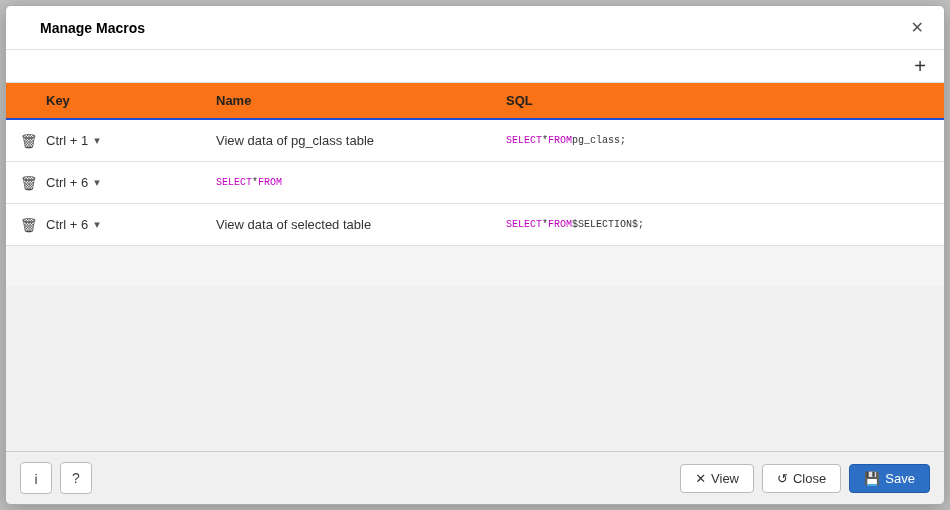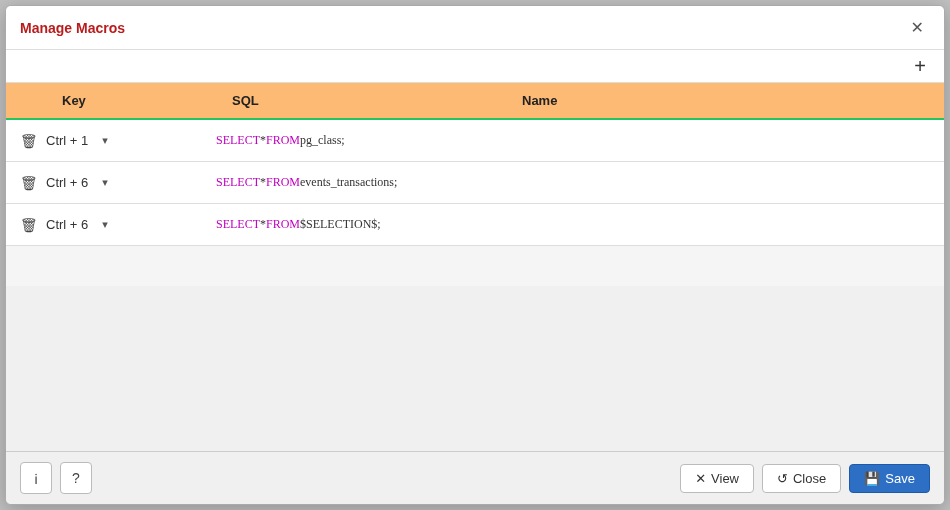--- a/index.html
+++ b/index.html
@@ -28,21 +28,22 @@
       background: #fff;
       border-bottom: 1px solid #ddd;
       padding: 10px 14px;
       display: flex;
       align-items: center;
       justify-content: space-between;
     }
     .dialog-title {
       font-size: 14px;
       font-weight: 600;
-      color: #b91c1c;
+      color: #000000;
+      margin-left: 20px;
     }
     .close-btn {
       background: none;
       border: none;
       cursor: pointer;
       font-size: 16px;
       color: #555;
       padding: 2px 6px;
       border-radius: 3px;
     }
@@ -58,23 +59,23 @@
       border: none;
       cursor: pointer;
       font-size: 20px;
       color: #333;
       padding: 0 4px;
       line-height: 1;
     }
     .table-header {
       display: grid;
       grid-template-columns: 30px 170px 290px 1fr;
-      background: #fdba74;
-      border-bottom: 2px solid #22c55e;
-      padding: 6px 16px;
+      background: #f97316;
+      border-bottom: 2px solid #1d4ed8;
+      padding: 6px 0;
     }
     .th {
       font-weight: 600;
       color: #222;
       font-size: 13px;
       padding: 4px 10px;
     }
     .table-body {
       flex: 1;
       background: #f5f5f5;
@@ -100,40 +101,40 @@
       color: #444;
       font-size: 14px;
       padding: 2px 4px;
       display: flex;
       align-items: center;
       justify-content: center;
     }
     .key-cell {
       display: flex;
       align-items: center;
-      gap: 12px;
+      gap: 4px;
     }
     .key-text {
       color: #333;
       font-size: 13px;
     }
     .chevron-btn {
       background: none;
       border: none;
       cursor: pointer;
       color: #555;
       font-size: 11px;
       padding: 0 2px;
     }
     .name-cell {
       color: #333;
     }
     .sql-cell {
-      font-family: Liberation Serif, serif;
-      font-size: 12px;
+      font-family: Liberation Mono, monospace;
+      font-size: 10px;
       color: #333;
     }
     .sql-keyword { color: #c000c0; font-weight: 500; }
     .empty-area {
       flex: 1;
       background: #f0f0f0;
     }
     .dialog-footer {
       background: #f0f0f0;
       border-top: 1px solid #ccc;
@@ -192,66 +193,67 @@
     <button class="close-btn" title="Close">✕</button>
   </div>
 
   <div class="toolbar">
     <button class="add-btn">+</button>
   </div>
 
   <div class="table-header">
     <div class="th"></div>
     <div class="th">Key</div>
+    <div class="th">Name</div>
     <div class="th">SQL</div>
-    <div class="th">Name</div>
   </div>
 
   <div class="table-body">
 
     <div class="table-row">
       <div class="cell">
         <button class="delete-btn">🗑</button>
       </div>
       <div class="cell key-cell">
         <span class="key-text">Ctrl + 1</span>
         <button class="chevron-btn">▾</button>
       </div>
+      <div class="cell name-cell">View data of pg_class table</div>
       <div class="cell sql-cell">
         <span class="sql-keyword">SELECT</span>
         <span> * </span>
         <span class="sql-keyword">FROM</span>
         <span> pg_class;</span>
       </div>
     </div>
 
     <div class="table-row">
       <div class="cell">
         <button class="delete-btn">🗑</button>
       </div>
       <div class="cell key-cell">
         <span class="key-text">Ctrl + 6</span>
         <button class="chevron-btn">▾</button>
       </div>
       <div class="cell sql-cell">
         <span class="sql-keyword">SELECT</span>
         <span> * </span>
         <span class="sql-keyword">FROM</span>
-        <span> events_transactions;</span>
       </div>
     </div>
 
     <div class="table-row">
       <div class="cell">
         <button class="delete-btn">🗑</button>
       </div>
       <div class="cell key-cell">
         <span class="key-text">Ctrl + 6</span>
         <button class="chevron-btn">▾</button>
       </div>
+      <div class="cell name-cell">View data of selected table</div>
       <div class="cell sql-cell">
         <span class="sql-keyword">SELECT</span>
         <span> * </span>
         <span class="sql-keyword">FROM</span>
         <span> $SELECTION$;</span>
       </div>
     </div>
   </div>
 
   <div class="empty-area"></div>

